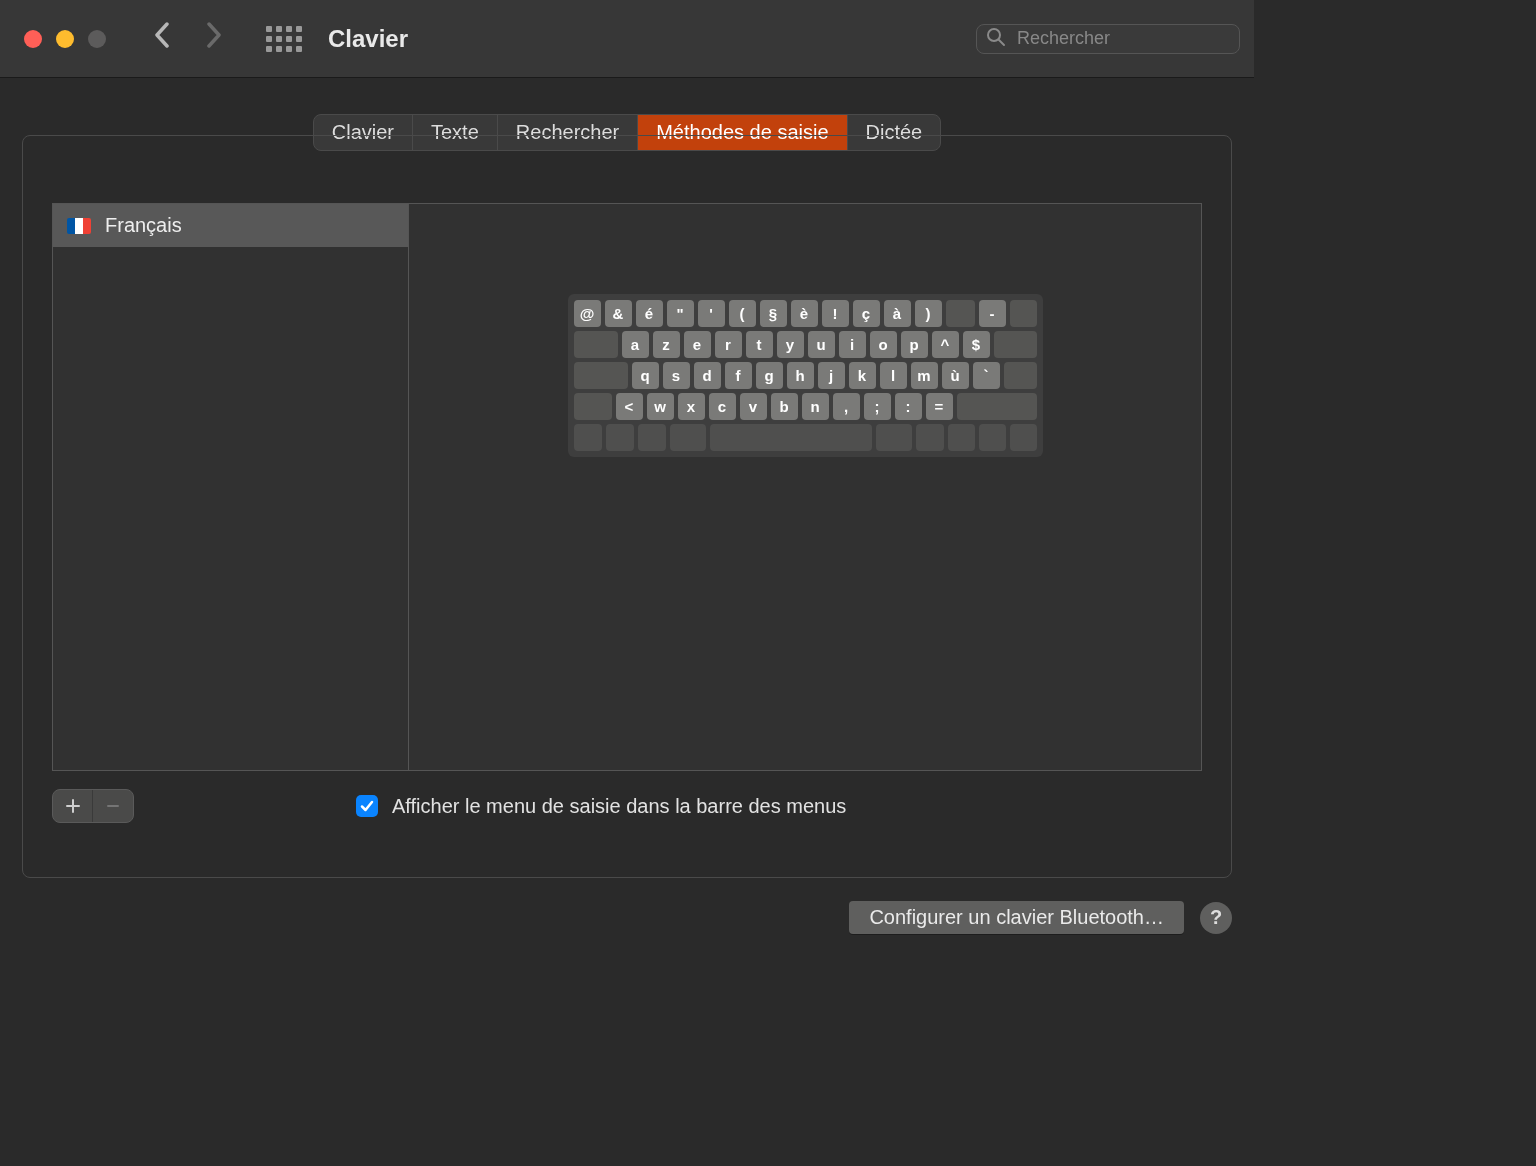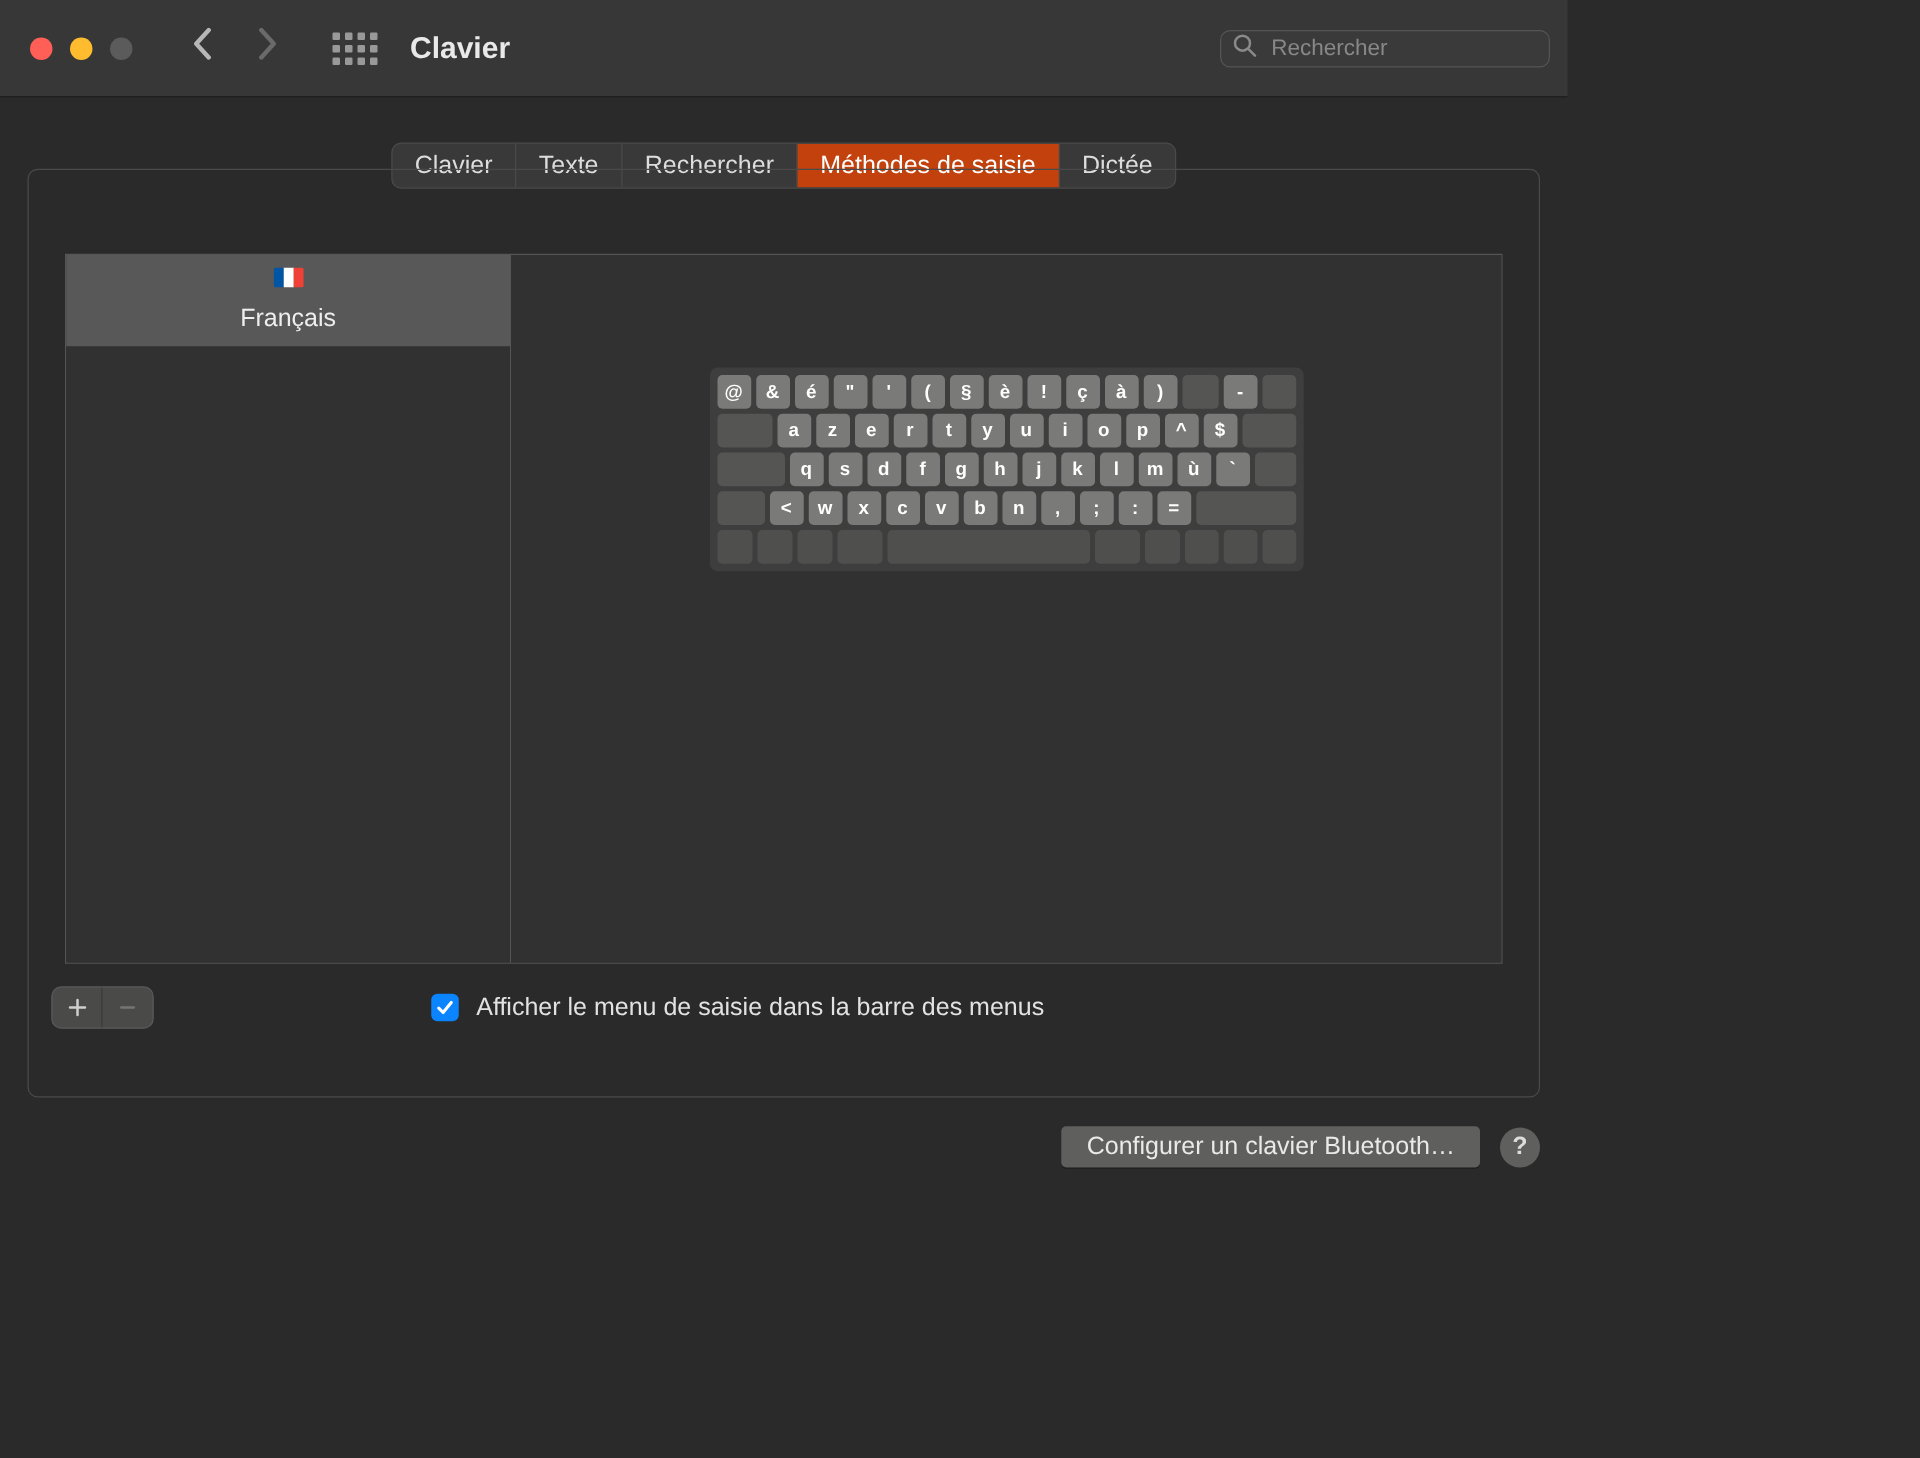--- a/index.html
+++ b/index.html
@@ -150,21 +150,20 @@
       border-right: 1px solid #555;
     }
     .source-item {
       display: flex;
       align-items: center;
       gap: 14px;
       padding: 10px 14px;
       background: #585858;
       color: #eee;
       font-size: 20px;
-      flex-direction: column;
     }
     .flag {
       width: 24px;
       height: 16px;
       display: flex;
       border-radius: 2px;
       overflow: hidden;
     }
     .flag span { flex: 1; }
     .flag .blue { background: #0055a4; }
@@ -206,21 +205,21 @@
       min-width: 27px;
       padding: 0 4px;
     }
     .key.blank { background: #555553; }
     .key.blank2 { background: #4f4f4e; }
 
     
     .below-row {
       display: flex;
       align-items: center;
-      margin: 18px 52px 0 41px;
+      margin: 18px 52px 0 52px;
       gap: 24px;
     }
     .add-remove {
       display: flex;
       background: #4a4a49;
       border-radius: 8px;
       overflow: hidden;
       border: 0.5px solid #5a5a5a;
     }
     .pm-btn {

